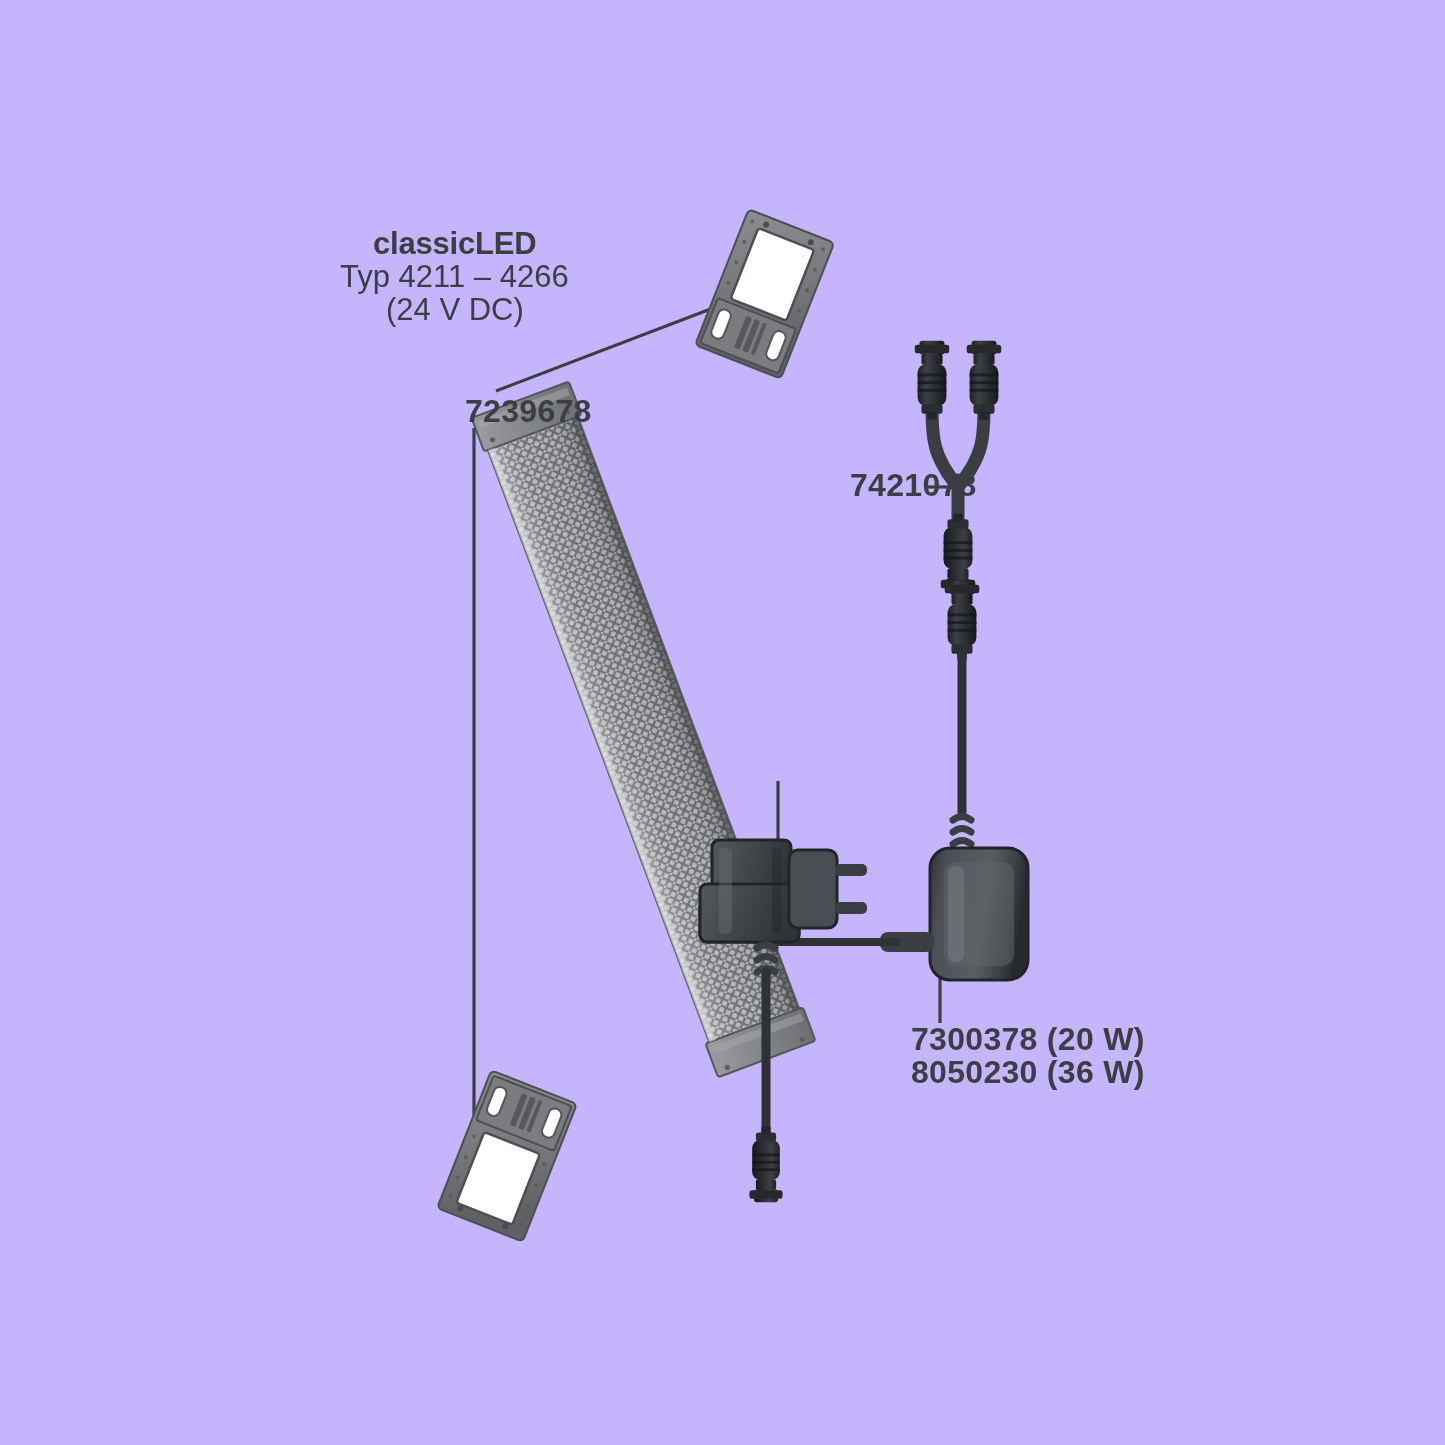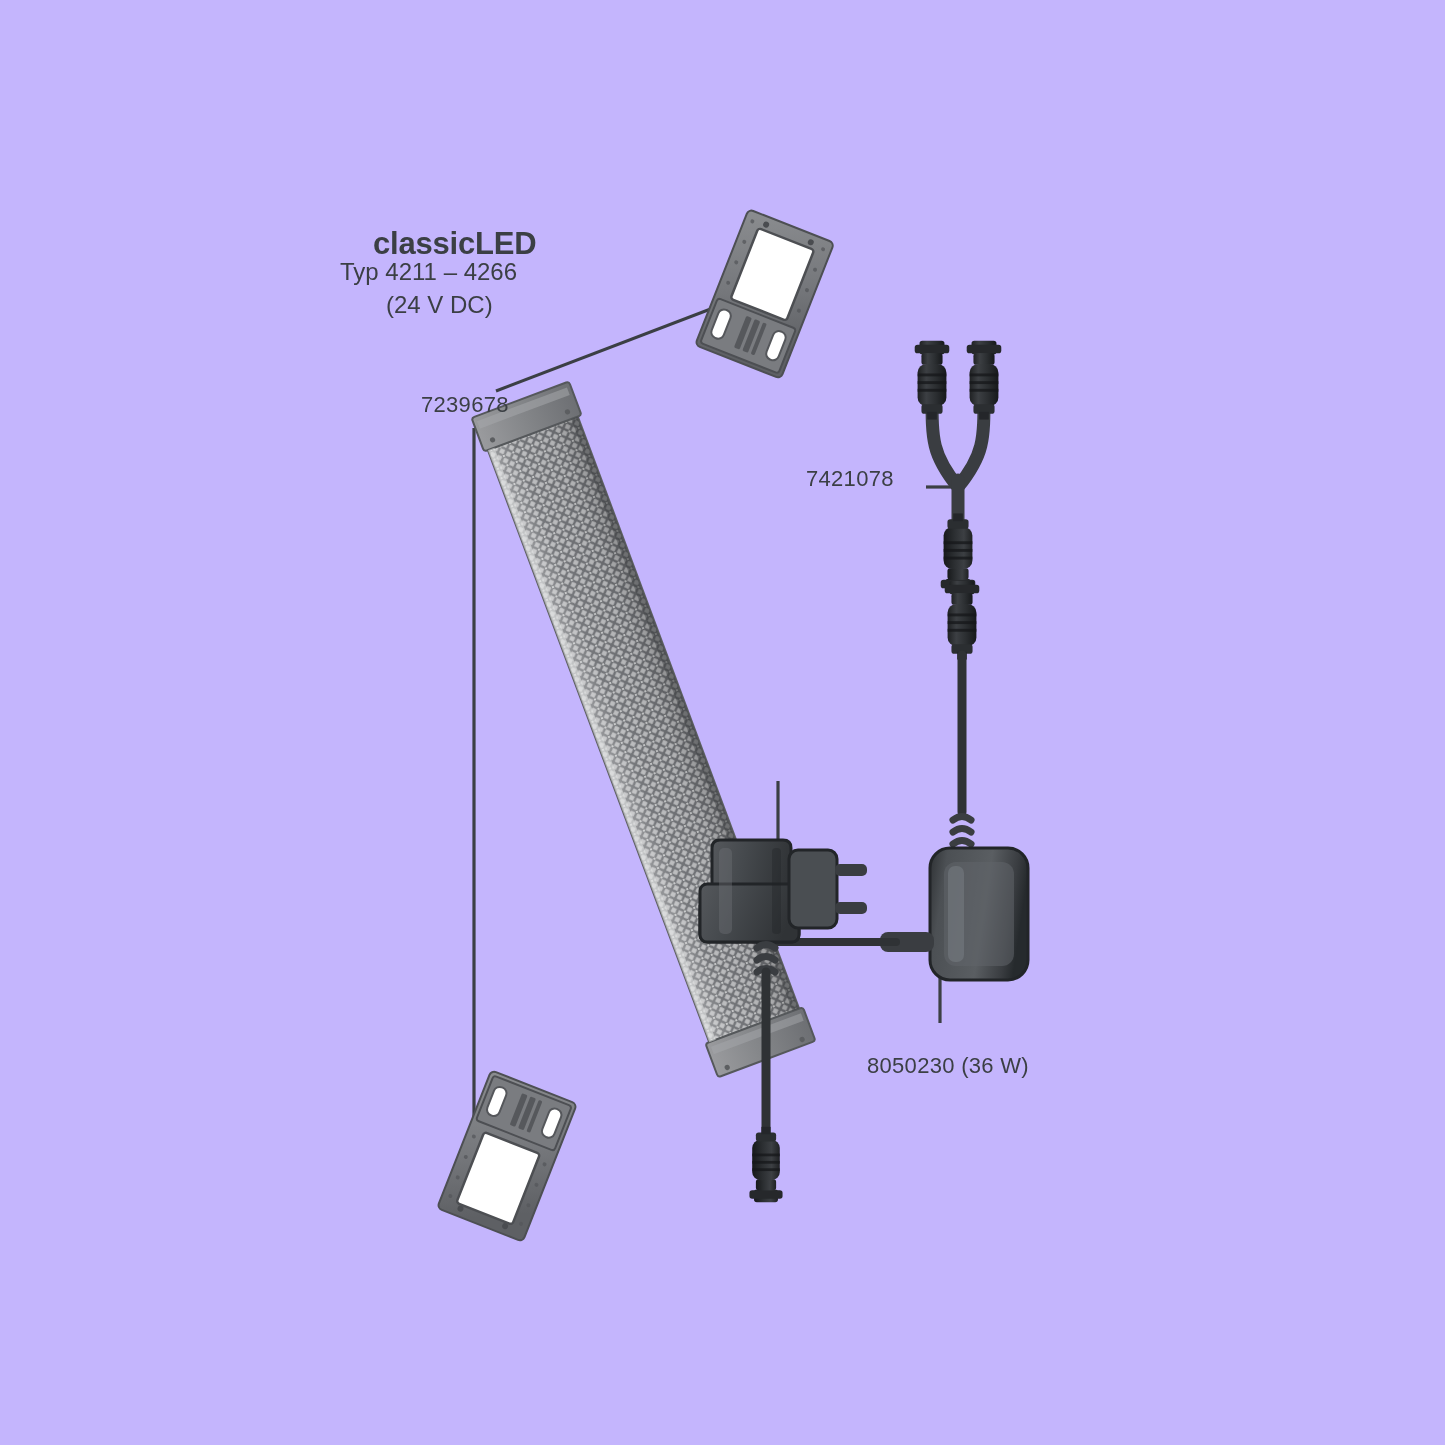--- a/index.html
+++ b/index.html
@@ -28,28 +28,29 @@
     font-family: "Liberation Sans", sans-serif;
     white-space: nowrap;
     line-height: 1.28;
   }
   .lbl-title {
     font-size: 31px;
     font-weight: bold;
     letter-spacing: -0.2px;
   }
   .lbl-sub {
-    font-size: 24px;
+    font-size: 31px;
     font-weight: normal;
     letter-spacing: 0px;
   }
   .lbl-part {
-    font-size: 22px;
-    font-weight: normal;
+    font-size: 32px;
+    font-weight: bold;
     letter-spacing: 0.3px;
+    margin-left: 44px;
   }
 </style>
 </head>
 <body>
 
 <div id="page">
 
   <svg id="diagram" viewBox="0 0 1445 1445">
     <defs>
 
@@ -281,16 +282,17 @@
 
   <div class="label lbl-sub" style="left:340px; top:257px;">Typ 4211 – 4266</div>
 
   <div class="label lbl-sub" style="left:386px; top:290px;">(24 V DC)</div>
 
   <div class="label lbl-part" style="left:421px; top:391px;">7239678</div>
 
   <div class="label lbl-part" style="left:806px; top:465px;">7421078</div>
 
 
+  <div class="label lbl-part" style="left:867px; top:1019px;">7300378 (20 W)</div>
 
   <div class="label lbl-part" style="left:867px; top:1052px;">8050230 (36 W)</div>
 
 </div>
 
 </body></html>

